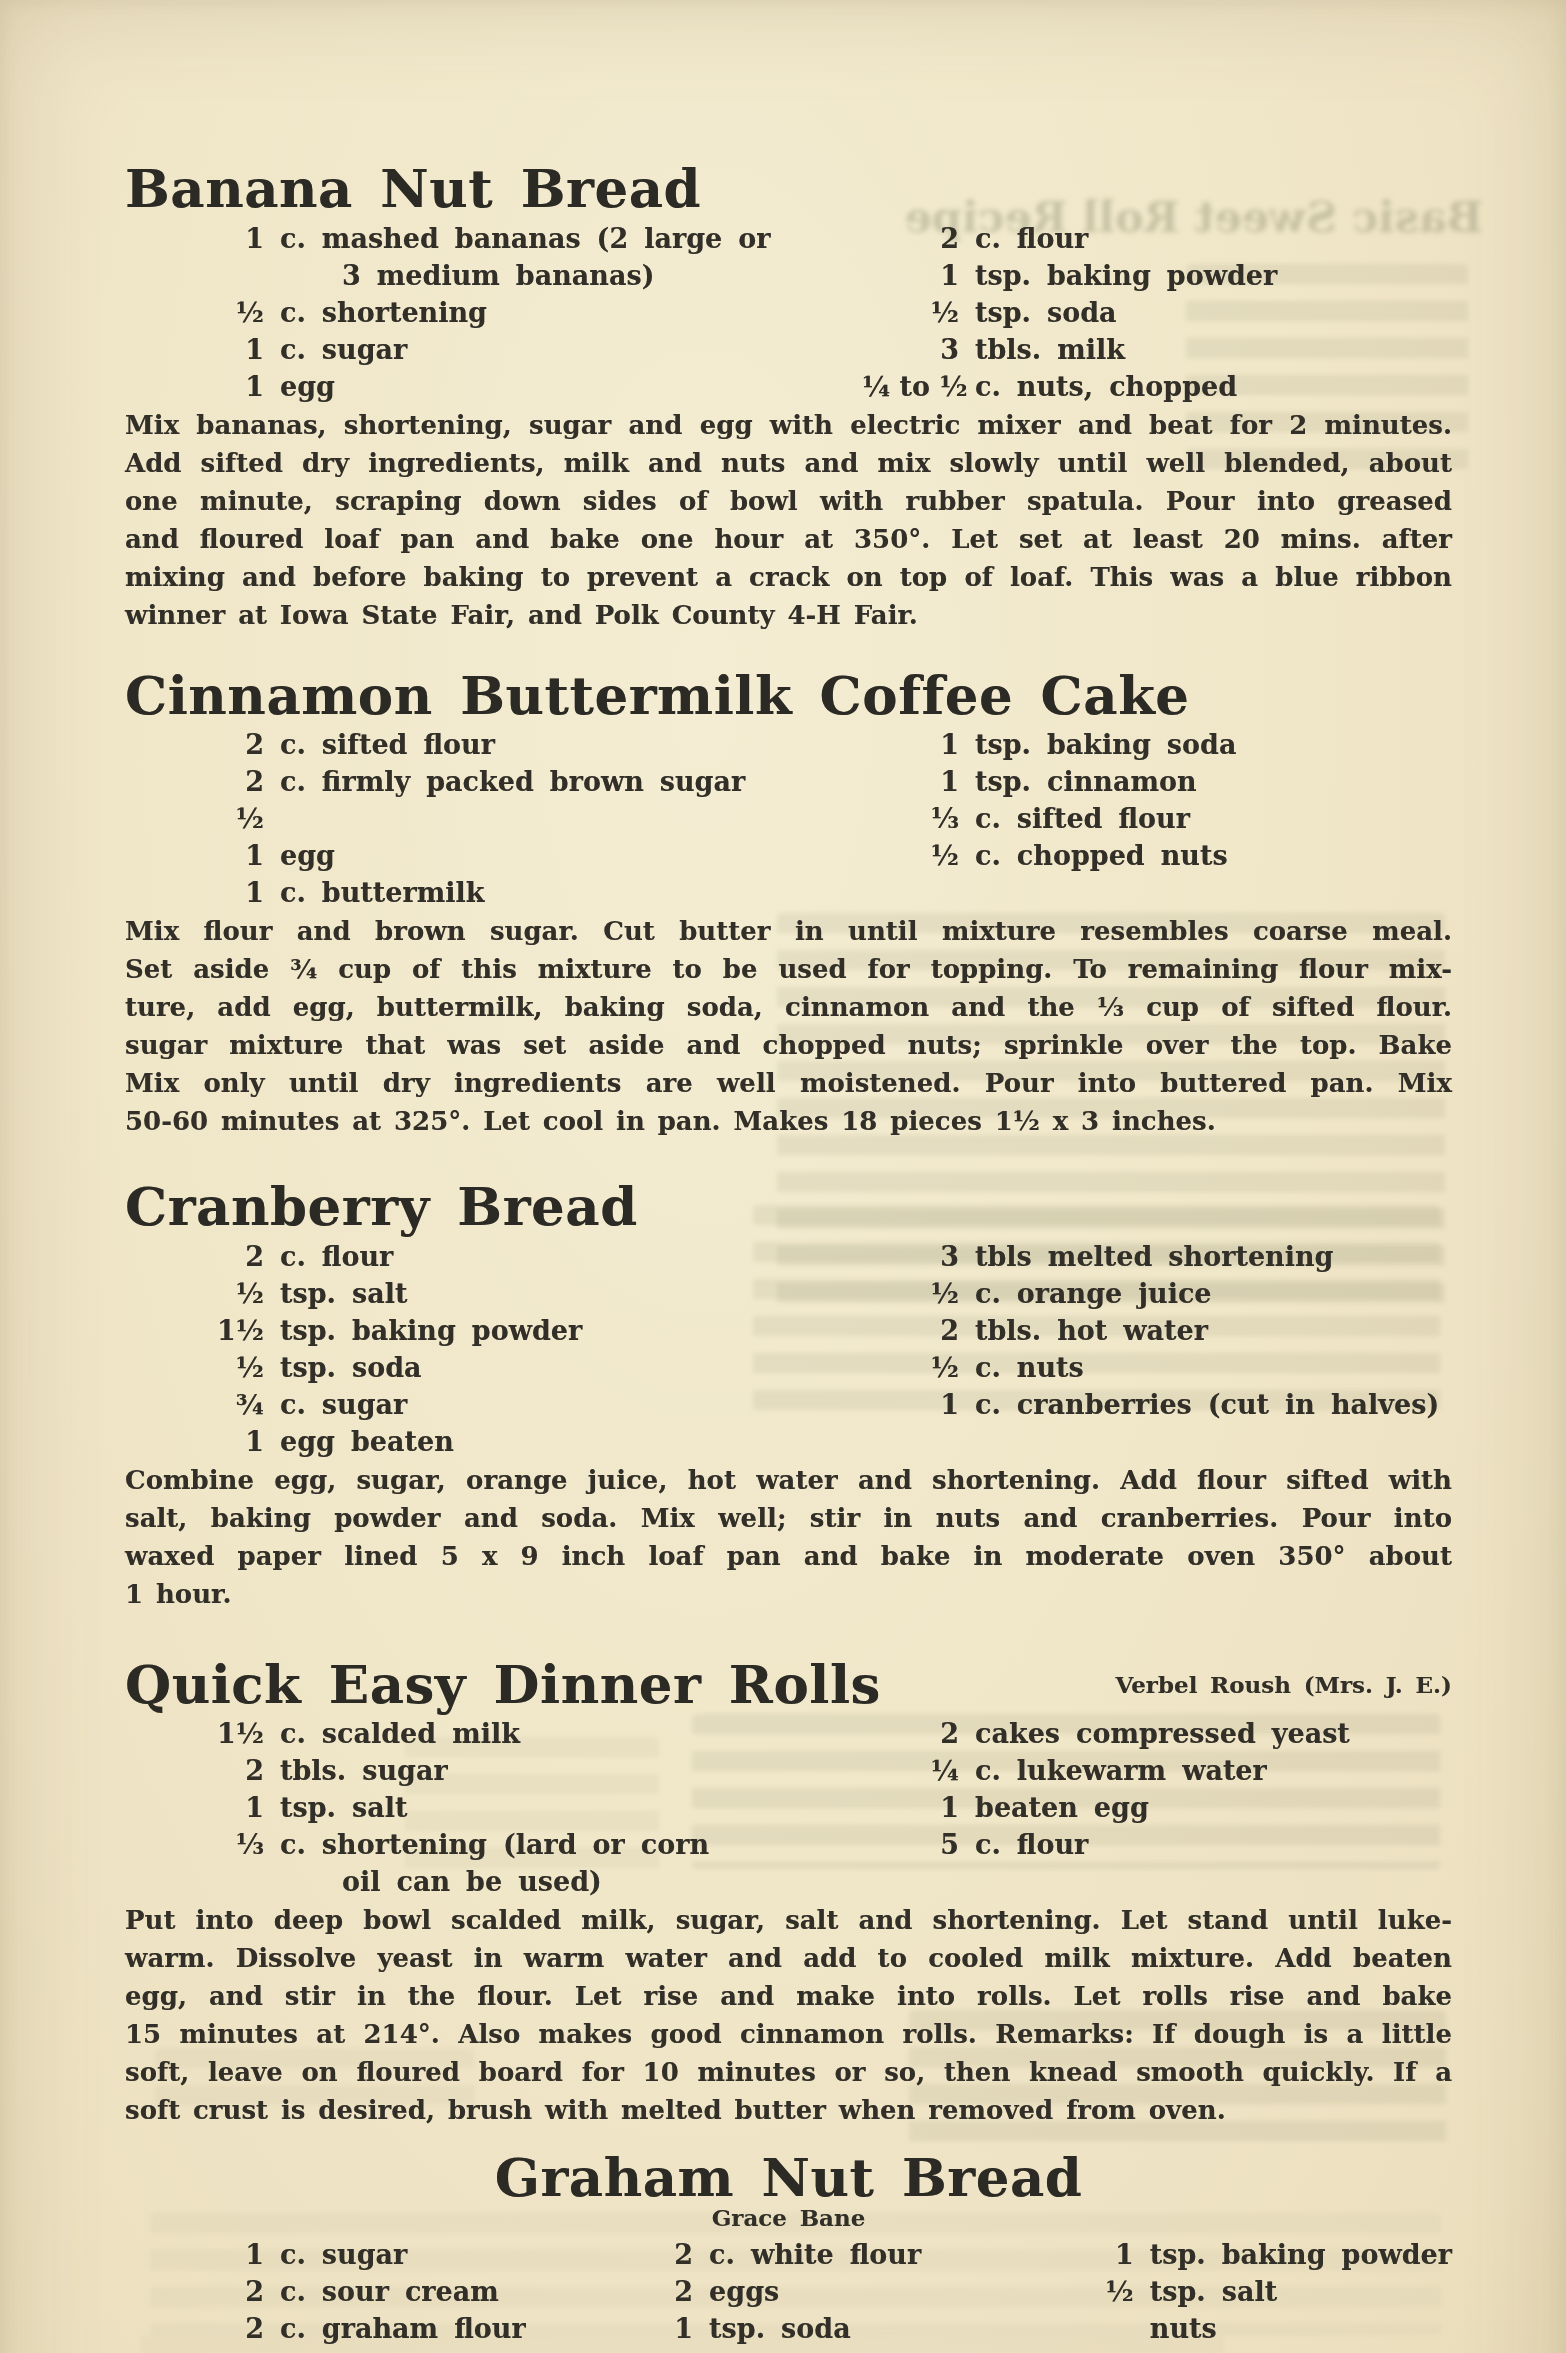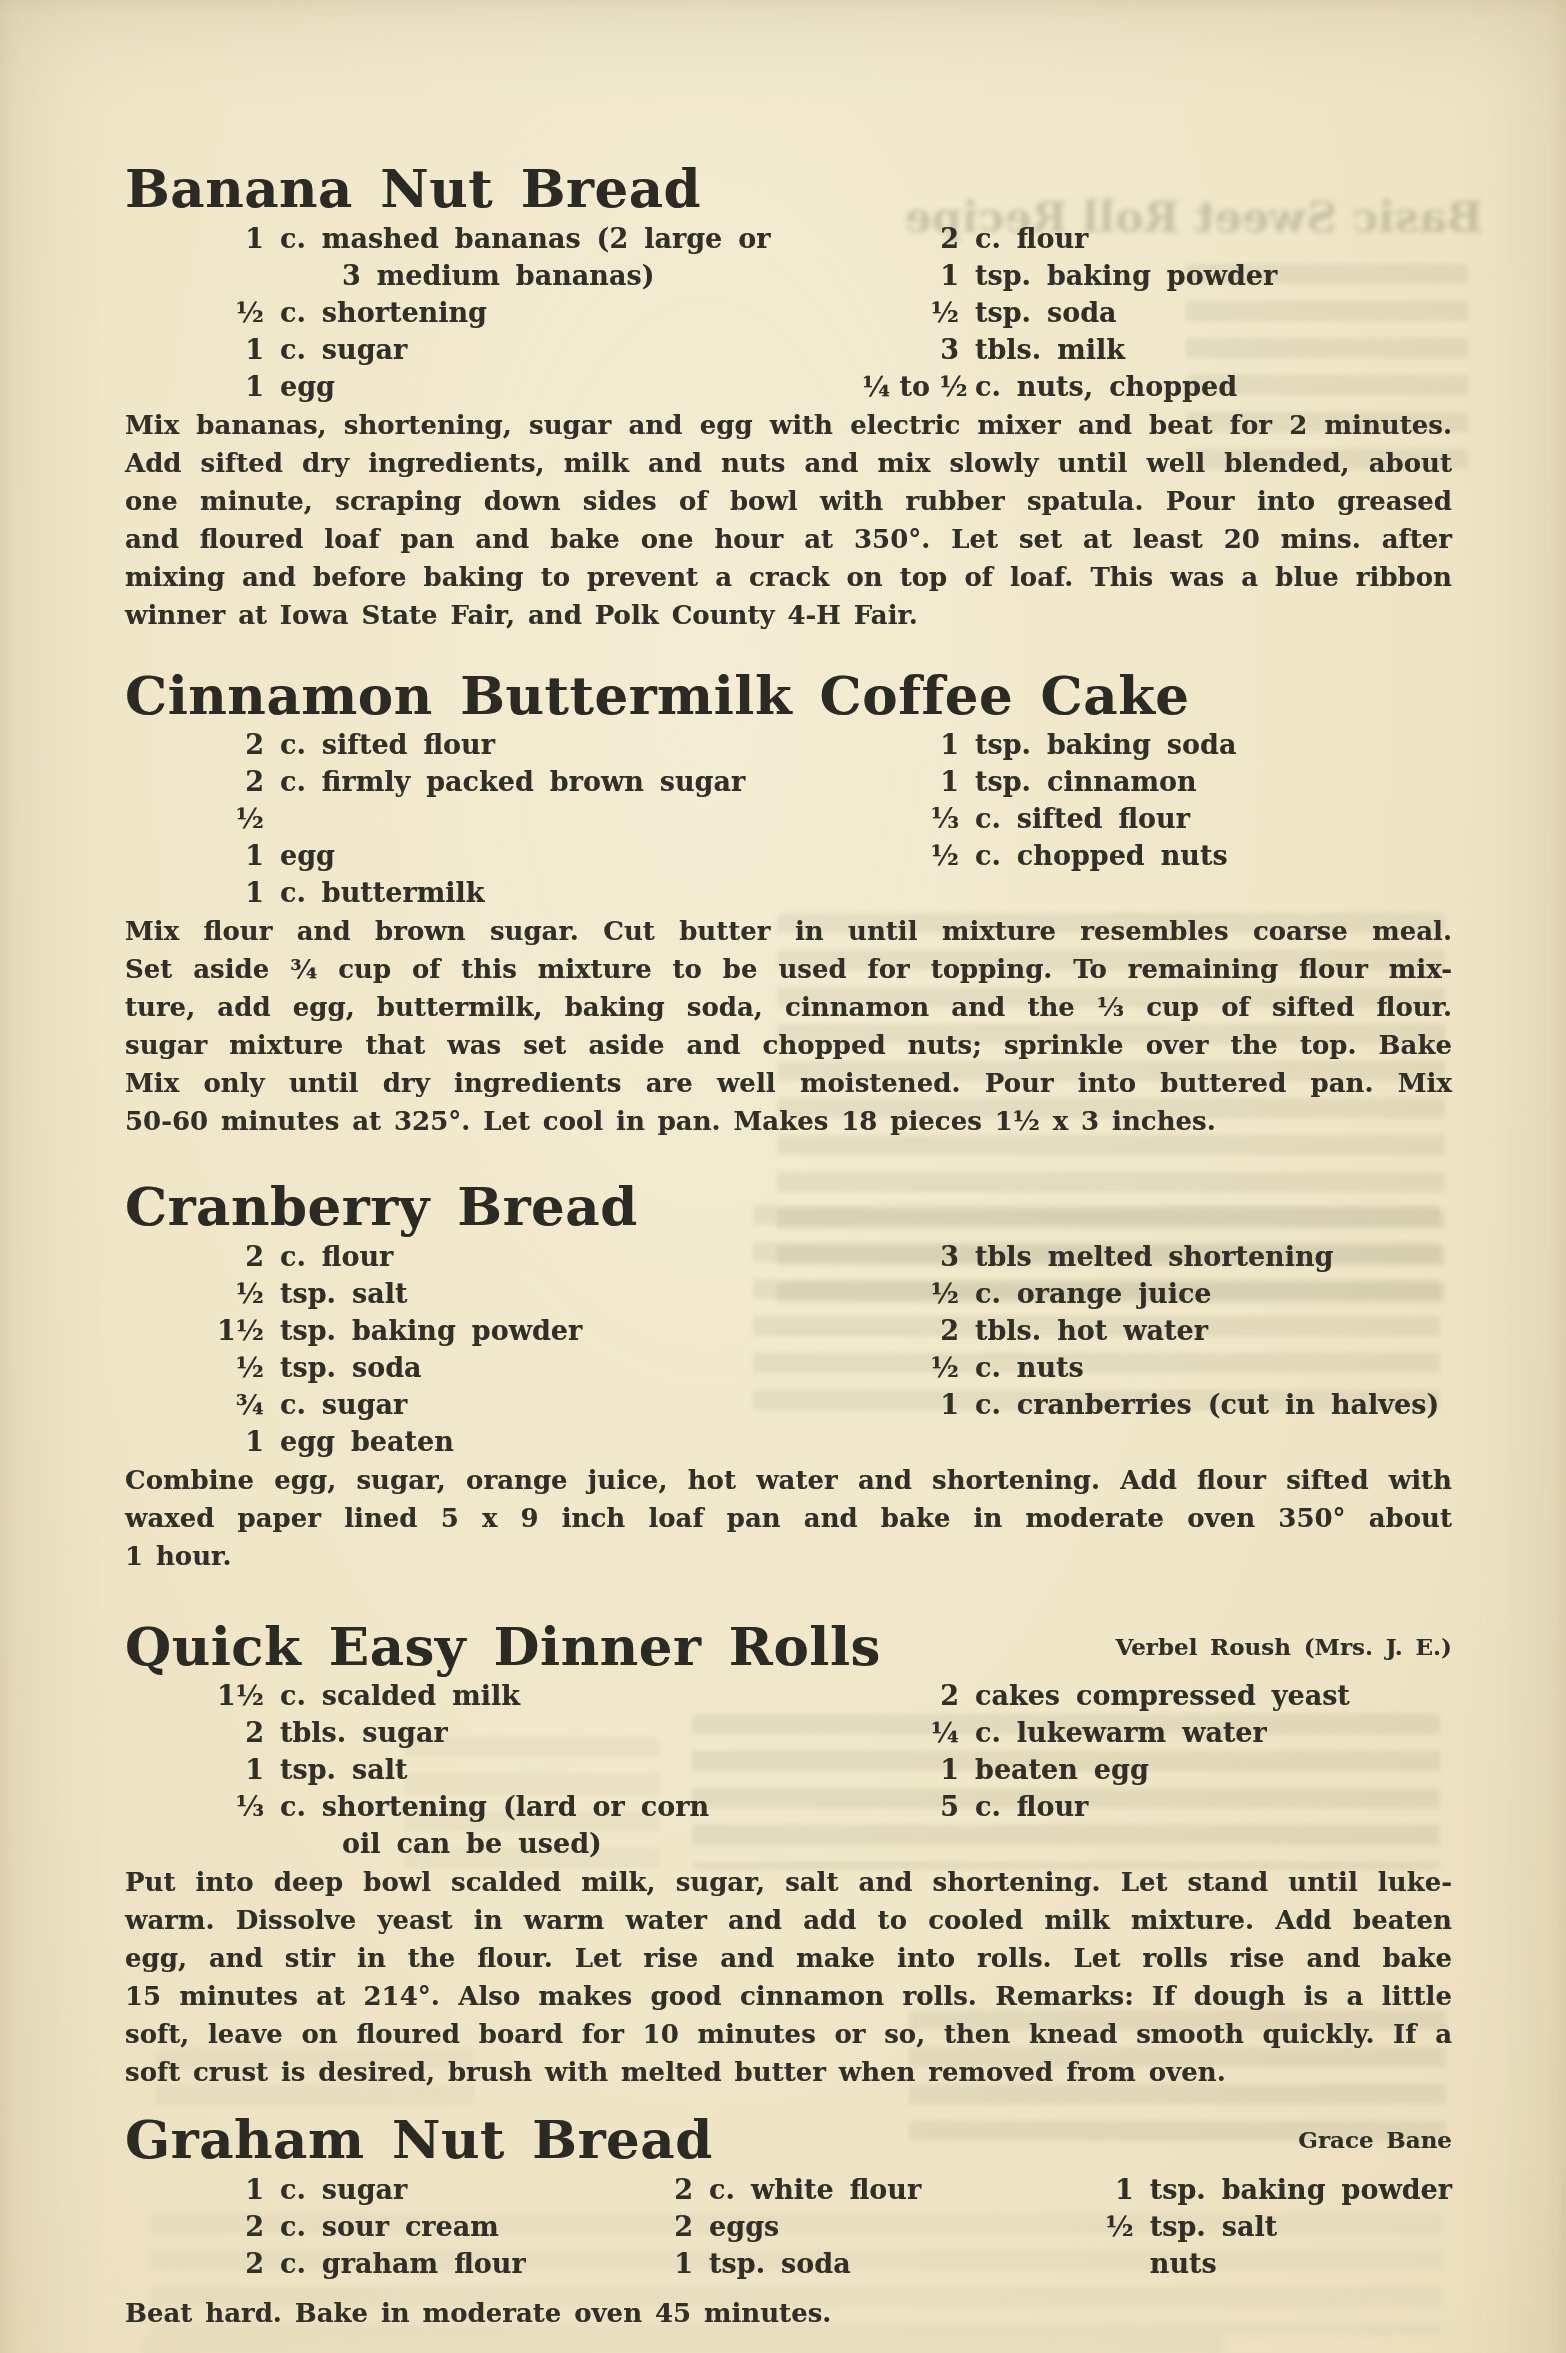--- a/index.html
+++ b/index.html
@@ -46,21 +46,21 @@
   }
   .rhead{display:flex;justify-content:space-between;align-items:center;}
   .rtitle{
     margin:0;font-size:53px;line-height:53px;font-weight:700;
     letter-spacing:0.5px;word-spacing:8.5px;color:#2c2a24;white-space:nowrap;
   }
   .attr{font-size:23px;font-weight:700;white-space:nowrap;word-spacing:4.7px;}
   .r1 .rhead{margin-top:35px;}
   .r2 .rhead{margin-top:40px;}
   .r3 .rhead{margin-top:45px;}
-  .r4 .rhead{margin-top:21.7px;}
+  .r4 .rhead{margin-top:21.7px;flex-direction:column;}
   .ing{display:flex;margin-top:4.7px;}
   .col{box-sizing:border-box;}
   .cols-2 .col:first-child{width:737px;--qw:139px;}
   .cols-2 .col:last-child{flex:1;--qw:97px;}
   .cols-3 .col:nth-child(1){width:478px;--qw:139px;}
   .cols-3 .col:nth-child(2){width:461px;--qw:106px;}
   .cols-3 .col:nth-child(3){flex:1;--qw:101px;}
   .irow{
     display:grid;grid-template-columns:var(--qw) 1fr;column-gap:16px;
     font-size:27px;line-height:37px;font-weight:700;
@@ -255,20 +255,21 @@
               <span class="itext">c. nuts</span>
             </div>
             <div class="irow">
               <span class="qty">1</span>
               <span class="itext">c. cranberries (cut in halves)</span>
             </div>
           </div>
         </div>
         <div class="para">
           <div class="pline">Combine egg, sugar, orange juice, hot water and shortening. Add flour sifted with</div>
+          <div class="pline">salt, baking powder and soda. Mix well; stir in nuts and cranberries. Pour into</div>
           <div class="pline">waxed paper lined 5 x 9 inch loaf pan and bake in moderate oven 350° about</div>
           <div class="pline last">1 hour.</div>
         </div>
       </section>
       <section class="recipe r3">
         <div class="rhead">
           <h2 class="rtitle">Quick Easy Dinner Rolls</h2>
           <span class="attr">Verbel Roush (Mrs. J. E.)</span>
         </div>
         <div class="ing cols-2">

